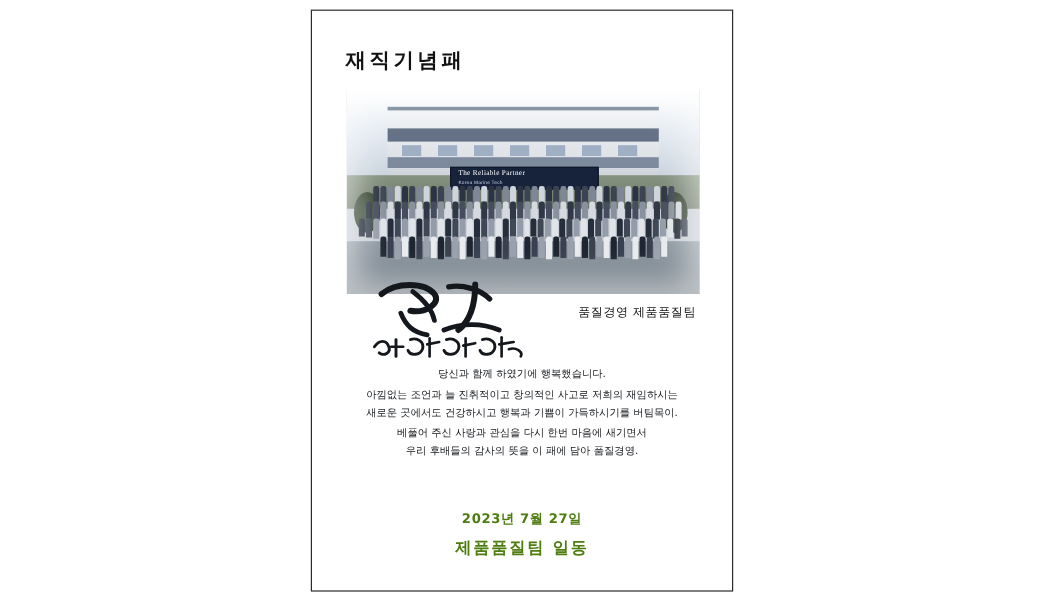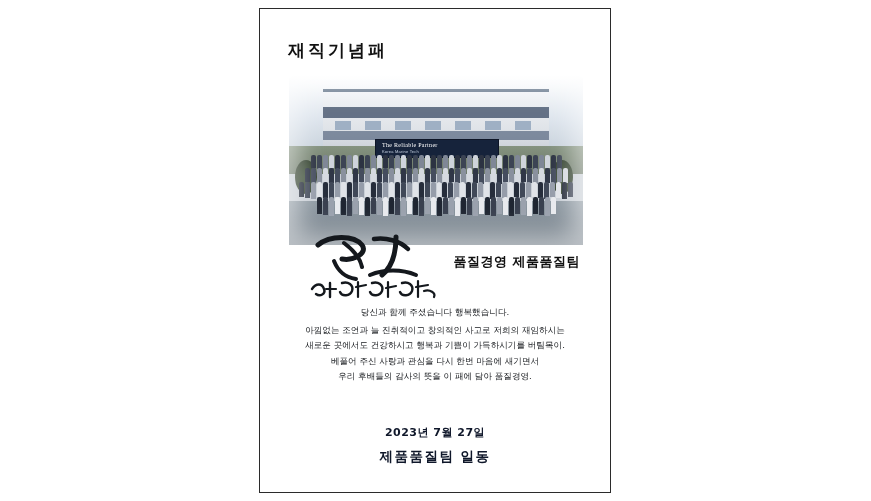--- a/index.html
+++ b/index.html
@@ -181,22 +181,22 @@
   .name-line .role {
     font-size: 9.5px;
     font-weight: bold;
     letter-spacing: 0;
   }
   .name-line .person {
     font-size: 13px;
     letter-spacing: 2px;
   }
   .team-line {
-    font-size: 13px;
-    font-weight: bold;
+    font-size: 10px;
+    font-weight: normal;
     letter-spacing: .5px;
     white-space: nowrap;
   }
 
   
   .body-text {
     position: absolute;
     left: 18px;
     right: 18px;
     top: 288px;
@@ -213,21 +213,21 @@
   .body-text p.first { margin-bottom: 2px; }
 
   
   .footer {
     position: absolute;
     left: 0;
     right: 0;
     bottom: 18px;
     text-align: center;
     font-family: "DejaVu Sans", sans-serif;
-    color: #0f172a;
+    color: #4d7c0f;
   }
   .footer .date {
     font-size: 11px;
     font-weight: bold;
     letter-spacing: .5px;
     margin-bottom: 8px;
   }
   .footer .issuer {
     font-size: 13.5px;
     font-weight: bold;
@@ -475,21 +475,21 @@
             <path d="M120 60 C126 58, 132 62, 130 66" stroke-width="2.2"></path>
           </g>
         </svg>
       </div>
 
       <div class="name-block">
         <div class="team-line">품질경영 제품품질팀</div>
       </div>
 
       <div class="body-text">
-        <p class="first">당신과 함께 주셨습니다 행복했습니다.</p>
+        <p class="first">당신과 함께 하였기에 행복했습니다.</p>
         <p>아낌없는 조언과 늘 진취적이고 창의적인 사고로 저희의 재임하시는</p>
         <p>새로운 곳에서도 건강하시고 행복과 기쁨이 가득하시기를 버팀목이.</p>
         <p>베풀어 주신 사랑과 관심을 다시 한번 마음에 새기면서</p>
         <p>우리 후배들의 감사의 뜻을 이 패에 담아 품질경영.</p>
       </div>
 
       <div class="footer">
         <div class="date">2023년 7월 27일</div>
         <div class="issuer">제품품질팀 일동</div>
       </div>

